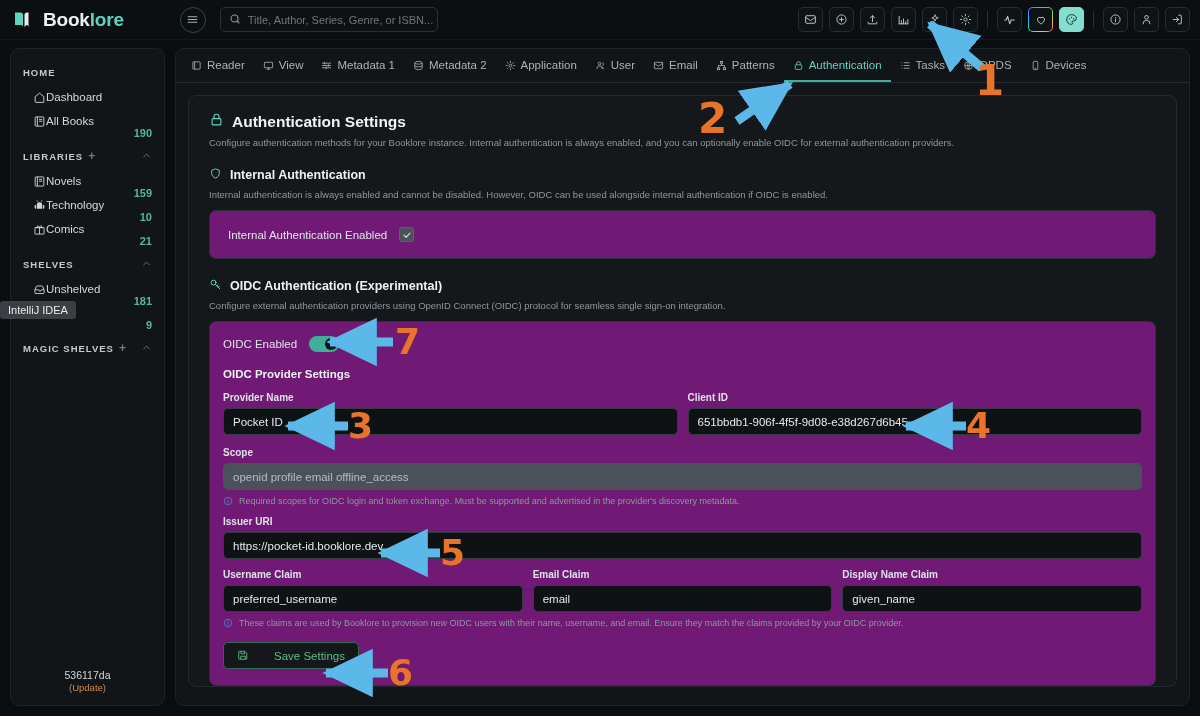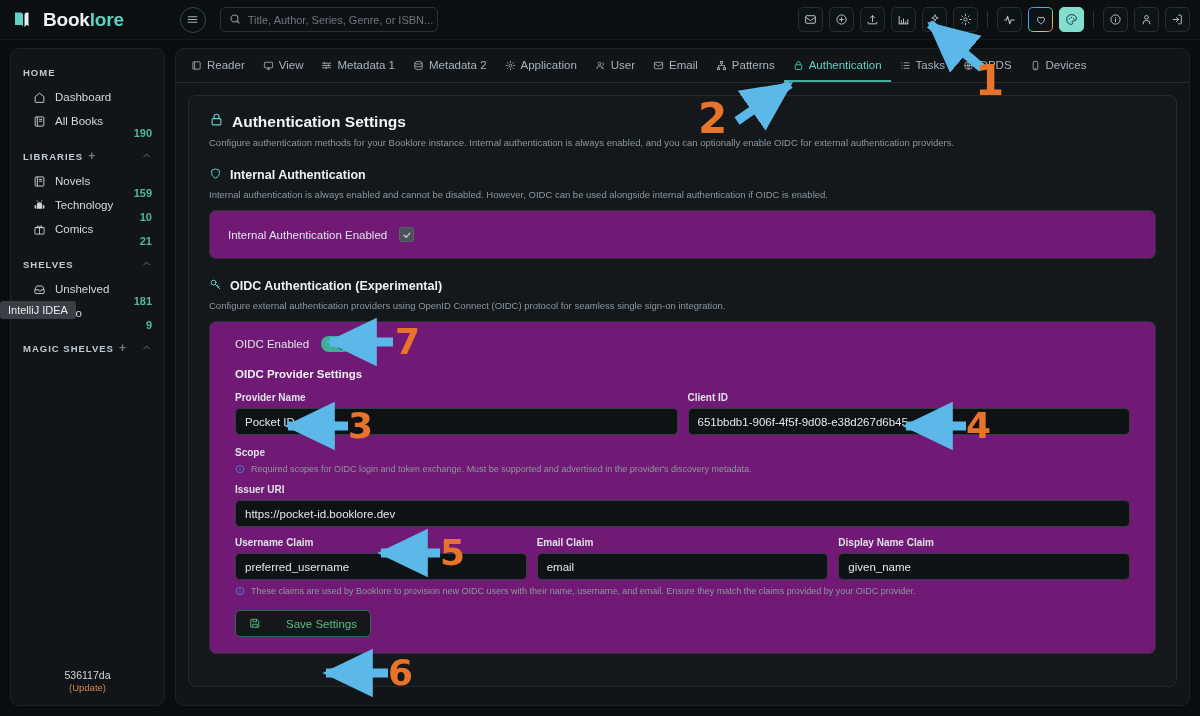--- a/index.html
+++ b/index.html
@@ -69,21 +69,21 @@
     padding: 10px 0 0 0; overflow: hidden;
   }
   .sb-section {
     display: flex; align-items: center; gap: 5px;
     padding: 0 12px; height: 26px;
     font-size: 9.5px; font-weight: 700; letter-spacing: 1px; color: #c3cbd1;
   }
   .sb-section .plus { color: #6f7b82; font-size: 12px; line-height: 1; cursor: pointer; }
   .sb-section .chev { margin-left: auto; color: #6f7b82; }
   .sb-item {
-    display: flex; align-items: center; gap: 9px;
+    display: flex; align-items: center; 
     height: 24px; padding: 0 12px 0 22px;
     font-size: 11.5px; color: #d3d9de; cursor: pointer;
   }
   .sb-item .ico { color: #cfd6db; display: flex; width: 13px; }
   .sb-item .cnt { margin-left: auto; color: #52b89c; font-size: 11px; font-weight: 600; margin-top: 24px; }
   .sb-gap { height: 10px; }
 
   .tooltip {
     position: absolute; left: 0; top: 301px;
     background: #3b3f43; color: #e8ecef;
@@ -571,21 +571,21 @@
           <span>
             <svg width="13" height="13" viewBox="0 0 24 24" stroke="#5fd3c0" stroke-width="1.8" fill="none" stroke-linecap="round">
                 <circle cx="8.5" cy="8.5" r="4.5"></circle>
                 <path d="M11.8 11.8L20 20M17 17l2-2M14.5 14.5l2-2"></path>
               </svg>
           </span>
           <span class="s-title">OIDC Authentication (Experimental)</span>
         </div>
         <div class="s-sub">Configure external authentication providers using OpenID Connect (OIDC) protocol for seamless single sign-on integration.</div>
 
-        <div class="card" style="padding:14px 25px 16px">
+        <div class="card" style="padding:14px 13px 16px">
 
           <div class="chk-row">
             <span class="chk-label">OIDC Enabled</span>
             <span class="toggle">
                 <span class="knob"></span>
               </span>
           </div>
 
           <div class="s-title" style="margin-top:16px;font-size:11.5px">OIDC Provider Settings</div>
 
@@ -595,20 +595,21 @@
               <div class="input">Pocket ID</div>
             </div>
             <div>
               <div class="fld-label">Client ID</div>
               <div class="input">651bbdb1-906f-4f5f-9d08-e38d267d6b45</div>
             </div>
           </div>
 
           <div style="margin-top:12px">
             <div class="fld-label">Scope</div>
+            <div class="input disabled">openid profile email offline_access</div>
             <div class="hint">
               <span class="i">
                   <svg width="10" height="10" viewBox="0 0 24 24" stroke="currentColor" stroke-width="2" fill="none">
                     <circle cx="12" cy="12" r="9"></circle>
                     <path d="M12 11v5.5M12 7.8v.1" stroke-linecap="round"></path>
                   </svg>
                 </span>
               <span>Required scopes for OIDC login and token exchange. Must be supported and advertised in the provider's discovery metadata.</span>
             </div>
           </div>

